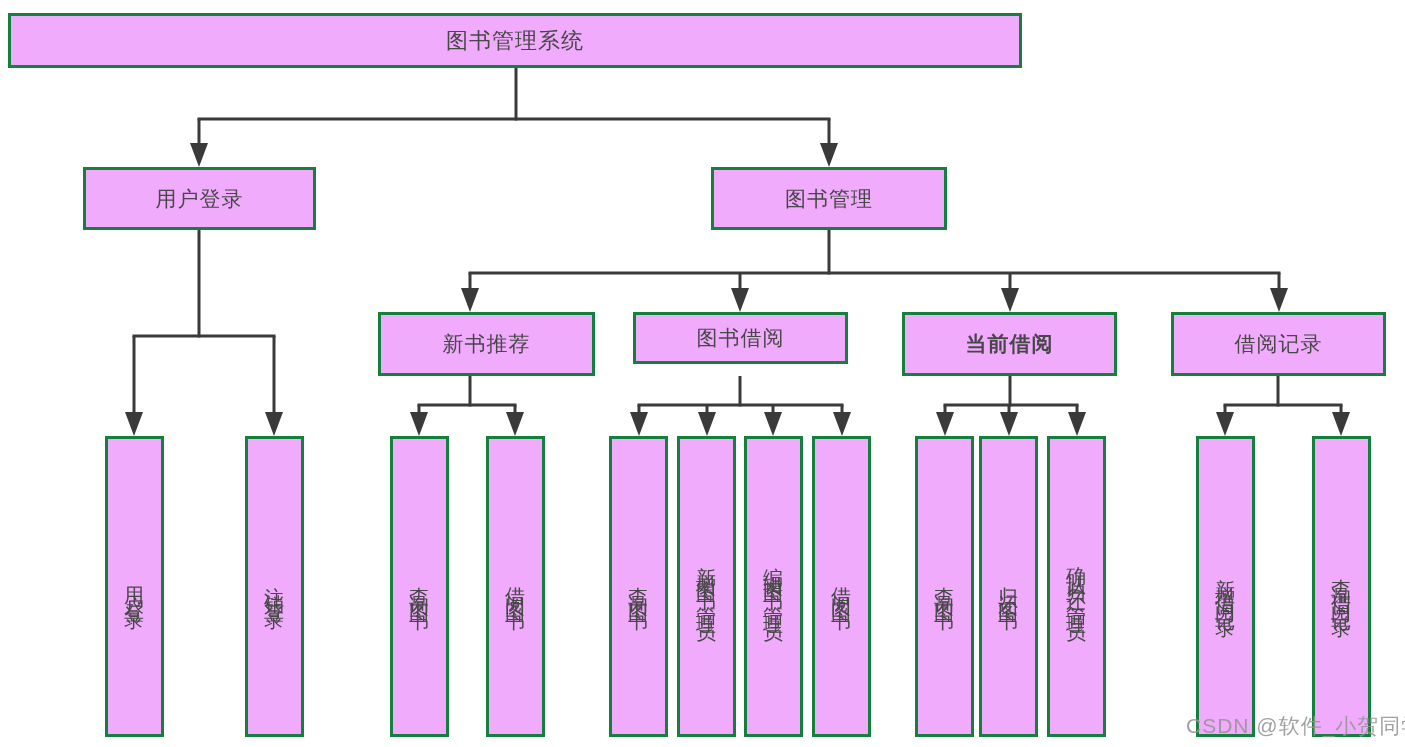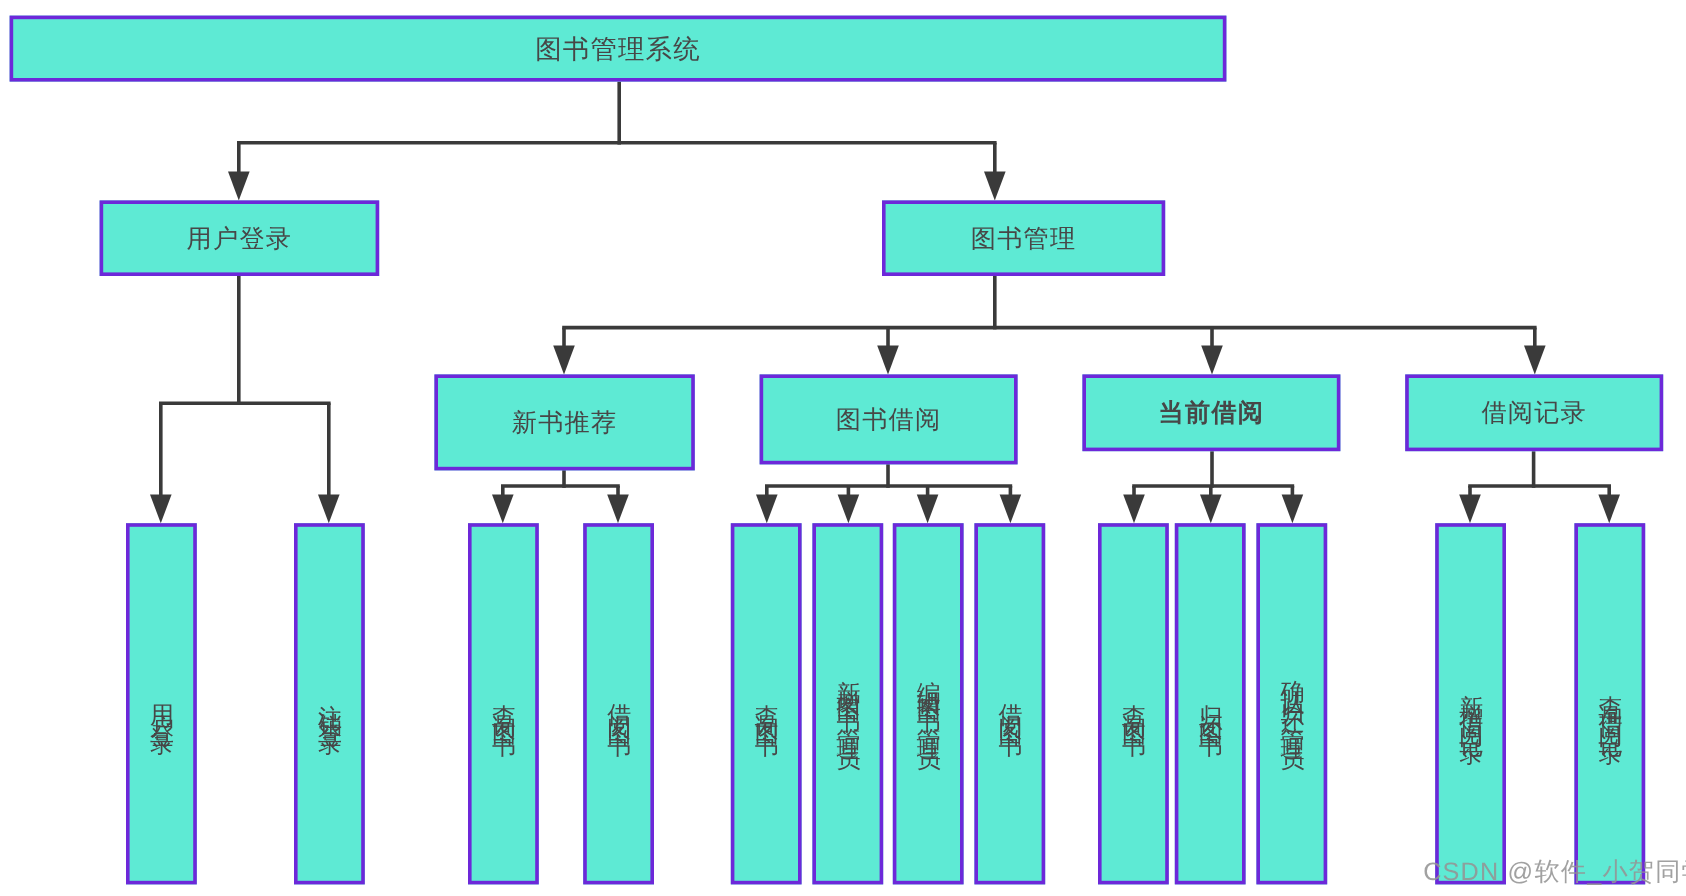--- a/index.html
+++ b/index.html
@@ -13,22 +13,22 @@
   }
   #connectors {
     position: absolute;
     left: 0; top: 0;
     width: 1405px; height: 747px;
     pointer-events: none;
   }
   .node {
     position: absolute;
     box-sizing: border-box;
-    background: #5eead4;
-    border: 3px solid #6d28d9;
+    background: #f0abfc;
+    border: 3px solid #15803d;
     display: flex;
     align-items: center;
     justify-content: center;
     font-size: 21px;
     color: #474747;
     letter-spacing: 1px;
     z-index: 2;
     text-align: center;
   }
   .root { font-size: 22px; }
@@ -106,24 +106,24 @@
       <polygon points="1068,412 1086,412 1077,436" fill="#3a3a3a"></polygon>
       <line x1="1225" y1="405" x2="1225" y2="414" stroke="#3a3a3a" stroke-width="3"></line>
       <polygon points="1216,412 1234,412 1225,436" fill="#3a3a3a"></polygon>
       <line x1="1341" y1="405" x2="1341" y2="414" stroke="#3a3a3a" stroke-width="3"></line>
       <polygon points="1332,412 1350,412 1341,436" fill="#3a3a3a"></polygon>
     </svg>
 
   <div class="node root" style="left:8px; top:13px; width:1014px; height:55px;">图书管理系统</div>
 
   <div class="node" style="left:83px; top:167px; width:233px; height:63px;">用户登录</div>
-  <div class="node" style="left:711px; top:167px; width:236px; height:63px;margin-left:24px;">图书管理</div>
+  <div class="node" style="left:711px; top:167px; width:236px; height:63px;">图书管理</div>
 
-  <div class="node" style="left:362px; top:312px; width:217px; height:80px;">新书推荐</div>
-  <div class="node" style="left:633px; top:312px; width:215px; height:75px;">图书借阅</div>
+  <div class="node" style="left:378px; top:312px; width:217px; height:64px;">新书推荐</div>
+  <div class="node" style="left:633px; top:312px; width:215px; height:52px;">图书借阅</div>
   <div class="node" style="left:902px; top:312px; width:215px; height:64px;font-weight:bold;">当前借阅</div>
   <div class="node" style="left:1171px; top:312px; width:215px; height:64px;">借阅记录</div>
 
   <div class="node leaf" style="left:105px; top:436px; width:59px; height:301px;">用户登录</div>
   <div class="node leaf" style="left:245px; top:436px; width:59px; height:301px;">注销登录</div>
 
   <div class="node leaf" style="left:390px; top:436px; width:59px; height:301px;">查询图书</div>
   <div class="node leaf" style="left:486px; top:436px; width:59px; height:301px;">借阅图书</div>
 
   <div class="node leaf" style="left:609px; top:436px; width:59px; height:301px;">查询图书</div>

